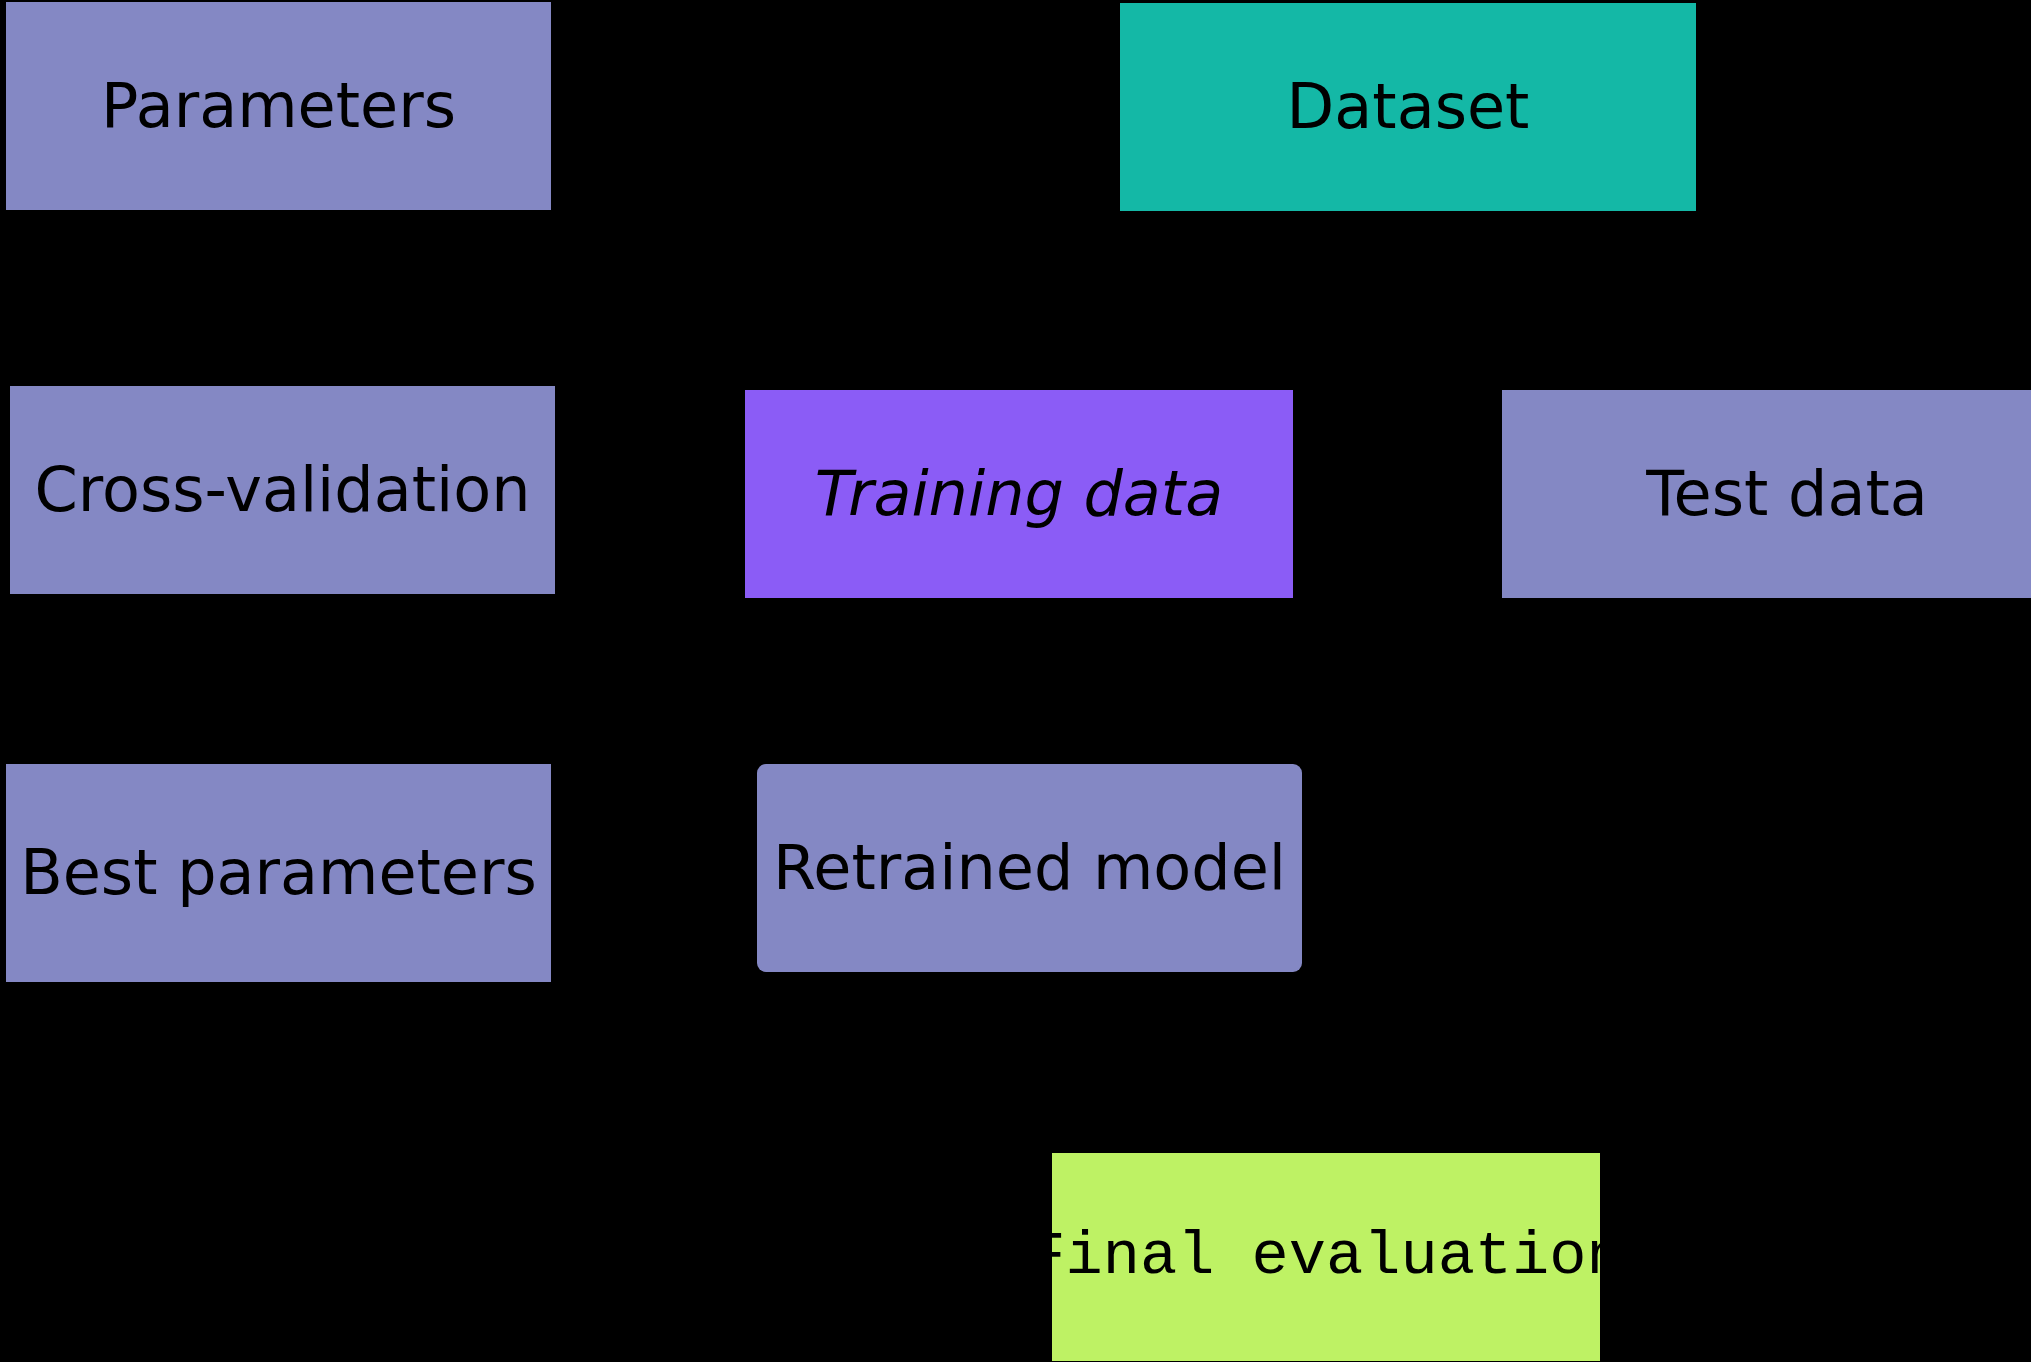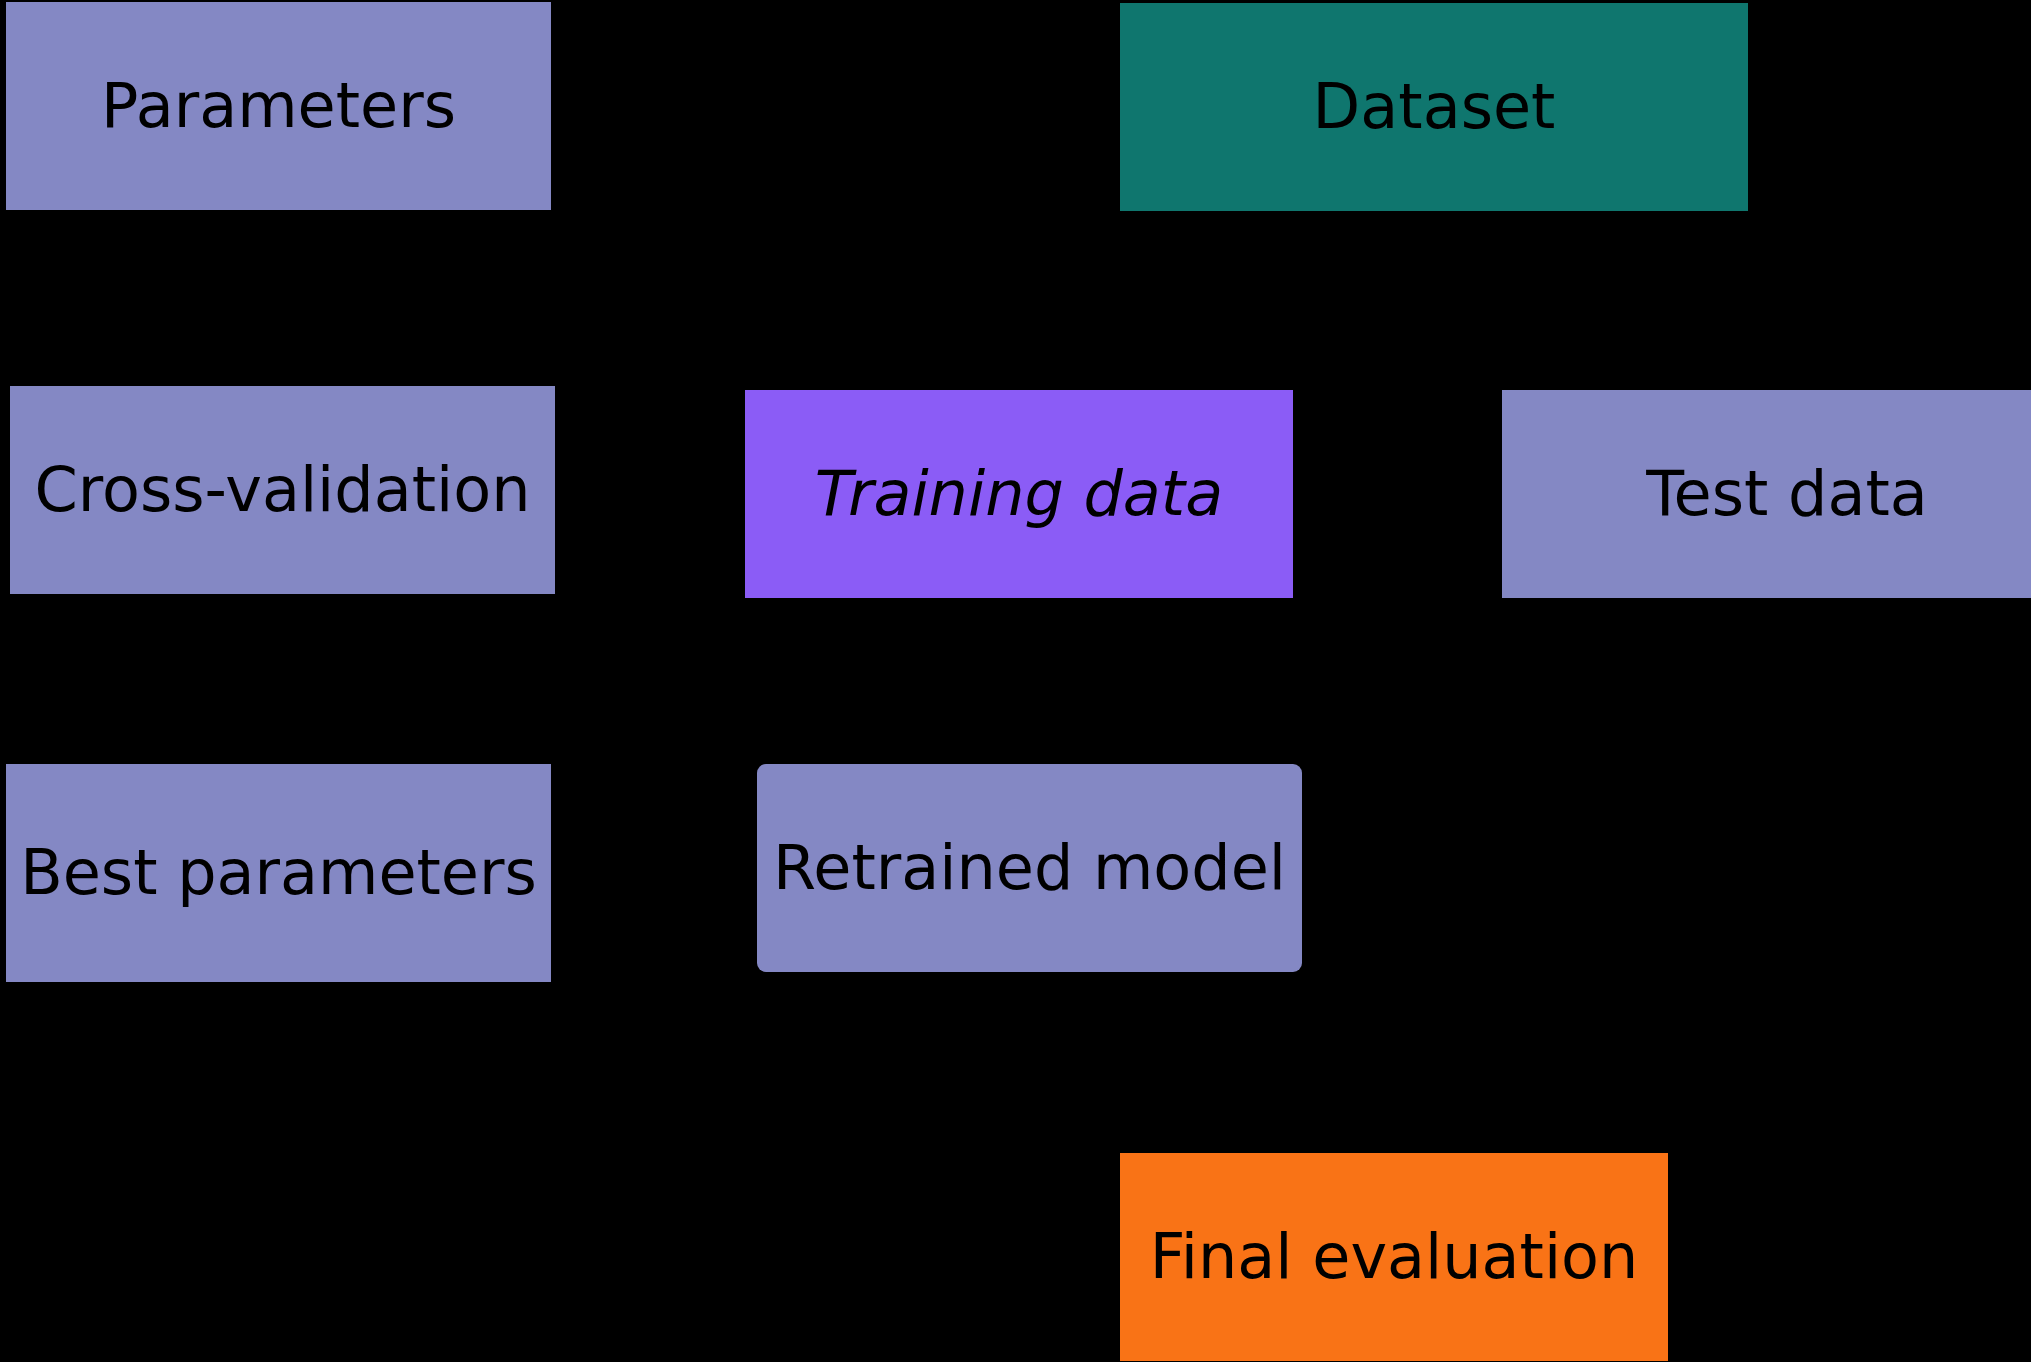--- a/index.html
+++ b/index.html
@@ -34,21 +34,21 @@
 </style>
 </head>
 <body>
 
 <div id="canvas" style="width: 2031px; height: 1362px; background: rgb(0, 0, 0);">
 
   <div class="node" style="left: 6px; top: 2px; width: 545px; height: 208px; background: rgb(132, 136, 196); color: rgb(0, 0, 0);">
     <span class="node-label">Parameters</span>
   </div>
 
-  <div class="node" style="left: 1120px; top: 3px; width: 628px; height: 208px; background: #0f766e; color: rgb(0, 0, 0);">
+  <div class="node" style="left: 1120px; top: 3px; width: 576px; height: 208px; background: #14b8a6; color: rgb(0, 0, 0);">
     <span class="node-label">Dataset</span>
   </div>
 
   <div class="node" style="left: 10px; top: 386px; width: 545px; height: 208px; background: rgb(132, 136, 196); color: rgb(0, 0, 0);">
     <span class="node-label">Cross-validation</span>
   </div>
 
   <div class="node" style="left: 745px; top: 390px; width: 548px; height: 208px; background: #8b5cf6; color: rgb(0, 0, 0); font-style: italic;">
     <span class="node-label">Training data</span>
   </div>
@@ -58,17 +58,17 @@
   </div>
 
   <div class="node" style="left: 6px; top: 764px; width: 545px; height: 218px; background: rgb(132, 136, 196); color: rgb(0, 0, 0);">
     <span class="node-label">Best parameters</span>
   </div>
 
   <div class="node" style="left: 757px; top: 764px; width: 545px; height: 208px; background: rgb(132, 136, 196); color: rgb(0, 0, 0); border-radius: 9px;">
     <span class="node-label">Retrained model</span>
   </div>
 
-  <div class="node" style="left: 1120px; top: 1153px; width: 548px; height: 208px; background: #f97316; color: rgb(0, 0, 0);">
+  <div class="node" style="left: 1052px; top: 1153px; width: 548px; height: 208px; background: #bef264; color: rgb(0, 0, 0); font-family: Liberation Mono, monospace;">
     <span class="node-label">Final evaluation</span>
   </div>
 
 </div>
 
 </body></html>

